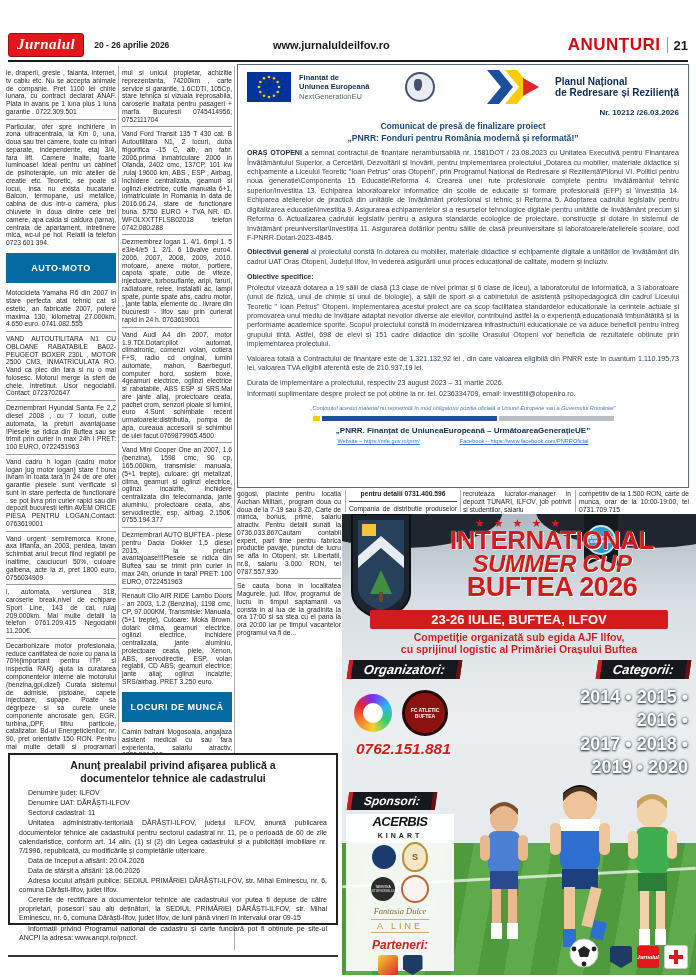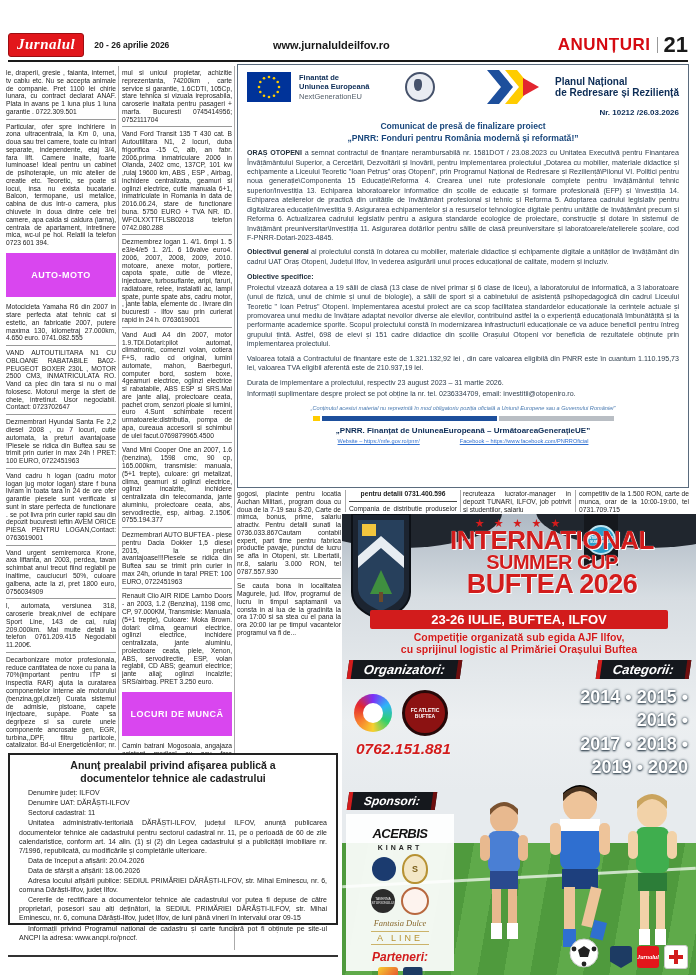--- a/index.html
+++ b/index.html
@@ -5,28 +5,28 @@
   html,body{margin:0;padding:0;background:#888;}
   #page{position:relative;width:696px;height:977px;background:#fff;font-family:"Liberation Sans",sans-serif;color:#1a1a1a;overflow:hidden;}
   
   .hdr{position:absolute;left:8px;right:8px;top:30px;height:30px;border-bottom:2.5px solid #1a1a1a;display:flex;align-items:center;}
   .logo-box{background:#e2161b;color:#fff;border-radius:3px;padding:2px 8px 3px 8px;font-family:"Liberation Serif",serif;font-style:italic;font-weight:bold;font-size:15px;letter-spacing:.5px;border:1px solid #9c0e12;}
   .hdr-date{font-weight:bold;font-size:8.5px;margin-left:10px;}
   .hdr-url{font-weight:bold;font-size:11px;position:absolute;left:265px;}
   .hdr-right{margin-left:auto;display:flex;align-items:center;gap:6px;}
   .hdr-section{color:#d50a11;font-weight:bold;font-size:17px;letter-spacing:.5px;}
   .hdr-sep{width:1px;height:16px;background:#999;}
-  .hdr-page{font-weight:bold;font-size:22px;}
+  .hdr-page{font-weight:bold;font-size:13px;}
   
   .ncol{position:absolute;top:66px;font-size:6.7px;line-height:1.16;text-align:justify;color:#222;overflow:hidden;}
   #col1{left:6px;width:110px;height:684px;}
   #col2{left:122px;width:110px;height:694px;}
   .ad{margin:0;padding:3px 0 3px 0;}
   .ad + .ad, .ad.rule{border-top:1px solid #9a9a9a;}
-  .sec-banner{background:#d946ef;color:#fff;font-weight:bold;text-align:center;font-size:9px;padding:17px 0;margin:3px 0;letter-spacing:.5px;}
+  .sec-banner{background:#0369a1;color:#fff;font-weight:bold;text-align:center;font-size:9px;padding:10px 0;margin:3px 0;letter-spacing:.5px;}
   .vline{position:absolute;width:1px;background:#aaa;}
   
   #press{position:absolute;left:237px;top:64px;width:452px;height:424px;border:1.5px solid #5a6b7d;padding:5px 9px;box-sizing:border-box;color:#2b3a4a;}
   .eu-row{display:flex;align-items:center;gap:8px;}
   .eu-flag{width:44px;height:30px;background:#003399;position:relative;flex:0 0 auto;}
   .eu-labels{font-size:7.5px;font-weight:bold;line-height:1.25;color:#0b2b55;}
   .eu-labels .ngeu{font-weight:normal;color:#55606b;}
   .gov-emblem{width:26px;height:26px;border-radius:50%;border:2px solid #46526b;background:#e9ecf2;margin:0 auto;position:relative;flex:0 0 auto;}
   .gov-emblem::after{content:"";position:absolute;left:7px;top:5px;width:8px;height:12px;background:#46526b;border-radius:40% 40% 50% 50%;}
   .pnrr-wrap{display:flex;align-items:center;gap:10px;margin-left:auto;justify-content:space-between;}
@@ -57,33 +57,33 @@
   .bottom-rule{position:absolute;left:8px;width:330px;top:955px;height:2px;background:#333;}
   
   #poster{position:absolute;left:342px;top:514px;width:354px;height:461px;overflow:hidden;background:linear-gradient(180deg,#aeb9c4 0%,#d7dde2 18%,#eceff1 45%,#e7ebee 60%);}
   #poster::before{content:"";position:absolute;left:-40px;top:-36px;width:200px;height:70px;background:#20262e;border-radius:50%;}
   #poster::after{content:"";position:absolute;right:-60px;top:-40px;width:220px;height:74px;background:#20262e;border-radius:50%;}
   .stars{position:absolute;left:0;right:0;top:3px;text-align:center;color:#d21c1c;font-size:11px;letter-spacing:3px;z-index:3;}
   .crest{position:absolute;left:8px;top:0;z-index:3;}
   .pennant{position:absolute;right:78px;top:0;width:34px;height:52px;background:#15181d;z-index:3;clip-path:polygon(0 0,100% 0,100% 100%,50% 86%,0 100%);display:flex;align-items:center;justify-content:center;}
   .badge-circle{width:26px;height:26px;border-radius:50%;background:#2a9cc9;border:2px solid #bfe6f2;color:#fff;font-size:3.2px;font-weight:bold;display:flex;align-items:center;justify-content:center;text-align:center;}
   .p-title{position:absolute;left:74px;right:8px;top:14px;text-align:center;z-index:3;color:#d21c1c;font-weight:bold;line-height:.95;letter-spacing:-.5px;text-shadow:0 0 1px #fff,1px 1px 0 #fff;}
-  .p-title .t1{font-size:26px;} .p-title .t2{font-size:20px;} .p-title .t3{font-size:27px;}
+  .p-title .t1{font-size:26px;} .p-title .t2{font-size:24px;font-style:italic;} .p-title .t3{font-size:27px;}
   .date-ribbon{position:absolute;left:28px;right:28px;top:96px;background:#d21c1c;color:#fff;font-weight:bold;font-size:13px;text-align:center;padding:2px 0;z-index:3;border-radius:2px;}
   .p-sub{position:absolute;left:4px;right:4px;top:117px;text-align:center;color:#d21c1c;font-weight:bold;font-size:10.5px;line-height:1.15;z-index:3;text-shadow:0 0 1px #fff;}
   .ribbon{position:absolute;background:#15181d;color:#fff;font-style:italic;font-weight:bold;font-size:13px;padding:2px 12px;z-index:3;transform:skewX(-8deg);border-left:4px solid #d21c1c;border-right:4px solid #6e0f0f;}
   .rb-org{left:6px;top:146px;} .rb-cat{right:6px;top:146px;}
   .rb-spon{left:6px;top:278px;font-size:12px;}
   .org-logos{position:absolute;left:12px;top:176px;display:flex;gap:10px;align-items:center;z-index:3;}
   .circle-multi{width:38px;height:38px;border-radius:50%;background:conic-gradient(#7b2ff7,#2fb4f7,#2fd06e,#f7d02f,#f77b2f,#e2262f,#7b2ff7);position:relative;}
   .circle-multi::after{content:"";position:absolute;left:9px;top:9px;width:20px;height:20px;border-radius:50%;background:#fff;}
   .circle-lion{width:40px;height:40px;border-radius:50%;background:#8c1212;border:3px solid #260909;color:#fff;display:flex;align-items:center;justify-content:center;font-size:5px;font-weight:bold;text-align:center;}
   .years{position:absolute;right:8px;top:172px;width:150px;text-align:right;color:#fff;font-weight:bold;font-size:18px;line-height:1.3;z-index:3;text-shadow:0 1px 2px #30404d,0 0 3px #30404d;}
   .phone{position:absolute;left:14px;top:226px;color:#d21c1c;font-weight:bold;font-style:italic;font-size:15.5px;z-index:3;text-shadow:0 0 2px #fff;}
-  .sponsor-col{position:absolute;left:4px;top:300px;width:108px;bottom:4px;background:rgba(255,255,255,.92);z-index:4;display:flex;flex-direction:column;align-items:center;gap:3px;padding-top:12px;box-sizing:border-box;}
+  .sponsor-col{position:absolute;left:4px;top:300px;width:108px;bottom:4px;background:rgba(255,255,255,.92);z-index:4;display:flex;flex-direction:column;align-items:center;gap:3px;padding-top:0;box-sizing:border-box;}
   .acerbis{font-weight:bold;font-style:italic;font-size:13px;letter-spacing:-.5px;color:#111;}
   .kinart{font-size:7px;letter-spacing:3px;color:#222;font-weight:bold;}
   .k-blob{width:24px;height:24px;border-radius:50%;background:#1b3b6f;position:relative;}
   .badge-row{display:flex;gap:6px;align-items:center;}
   .badge-gold{width:22px;height:26px;border-radius:50% 50% 46% 46%;background:#f3e7c6;border:2px solid #b79233;color:#7a5f1b;font-size:9px;font-weight:bold;display:flex;align-items:center;justify-content:center;}
   .badge-dark{width:24px;height:24px;border-radius:50%;background:#2b2b2b;color:#eee;font-size:3.4px;display:flex;align-items:center;justify-content:center;text-align:center;}
   .badge-rose{width:24px;height:24px;border-radius:50%;background:#fdf3ee;border:2px solid #b8683f;color:#8a4a28;font-size:3.4px;display:flex;align-items:center;justify-content:center;text-align:center;}
   .fantasia{font-family:"Liberation Serif",serif;font-style:italic;font-size:8.5px;color:#8a6a2f;}
   .aline{font-size:9px;letter-spacing:3px;color:#b79233;border-top:1px solid #cbb36a;border-bottom:1px solid #cbb36a;padding:1px 6px;}
   .parteneri{color:#d21c1c;font-weight:bold;font-style:italic;font-size:12px;margin-top:2px;}

